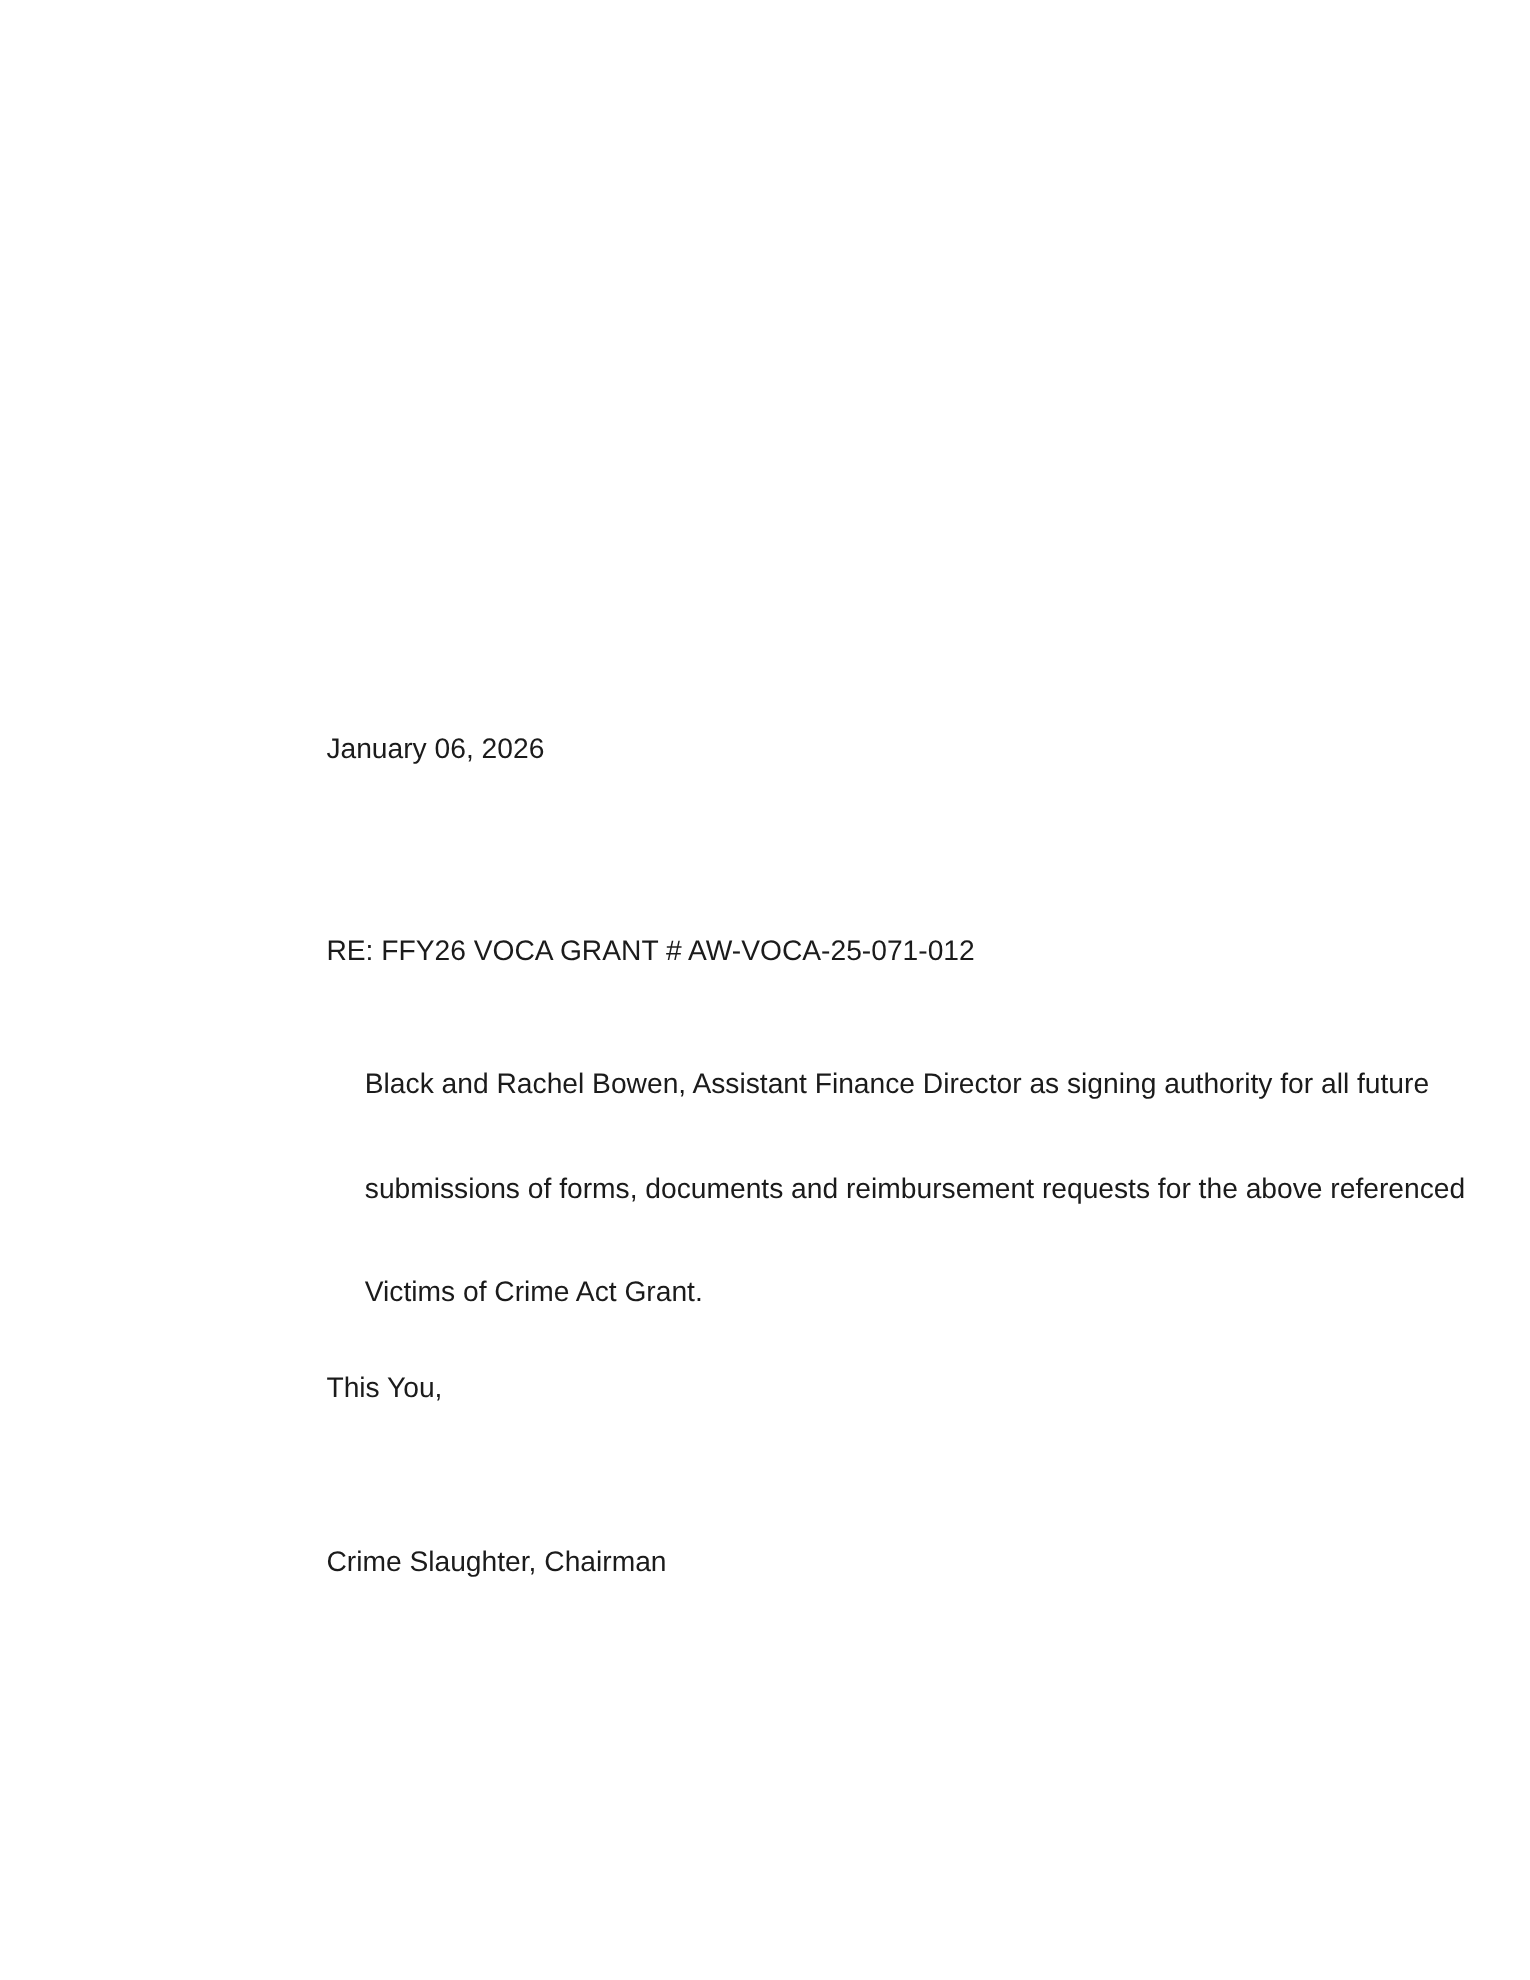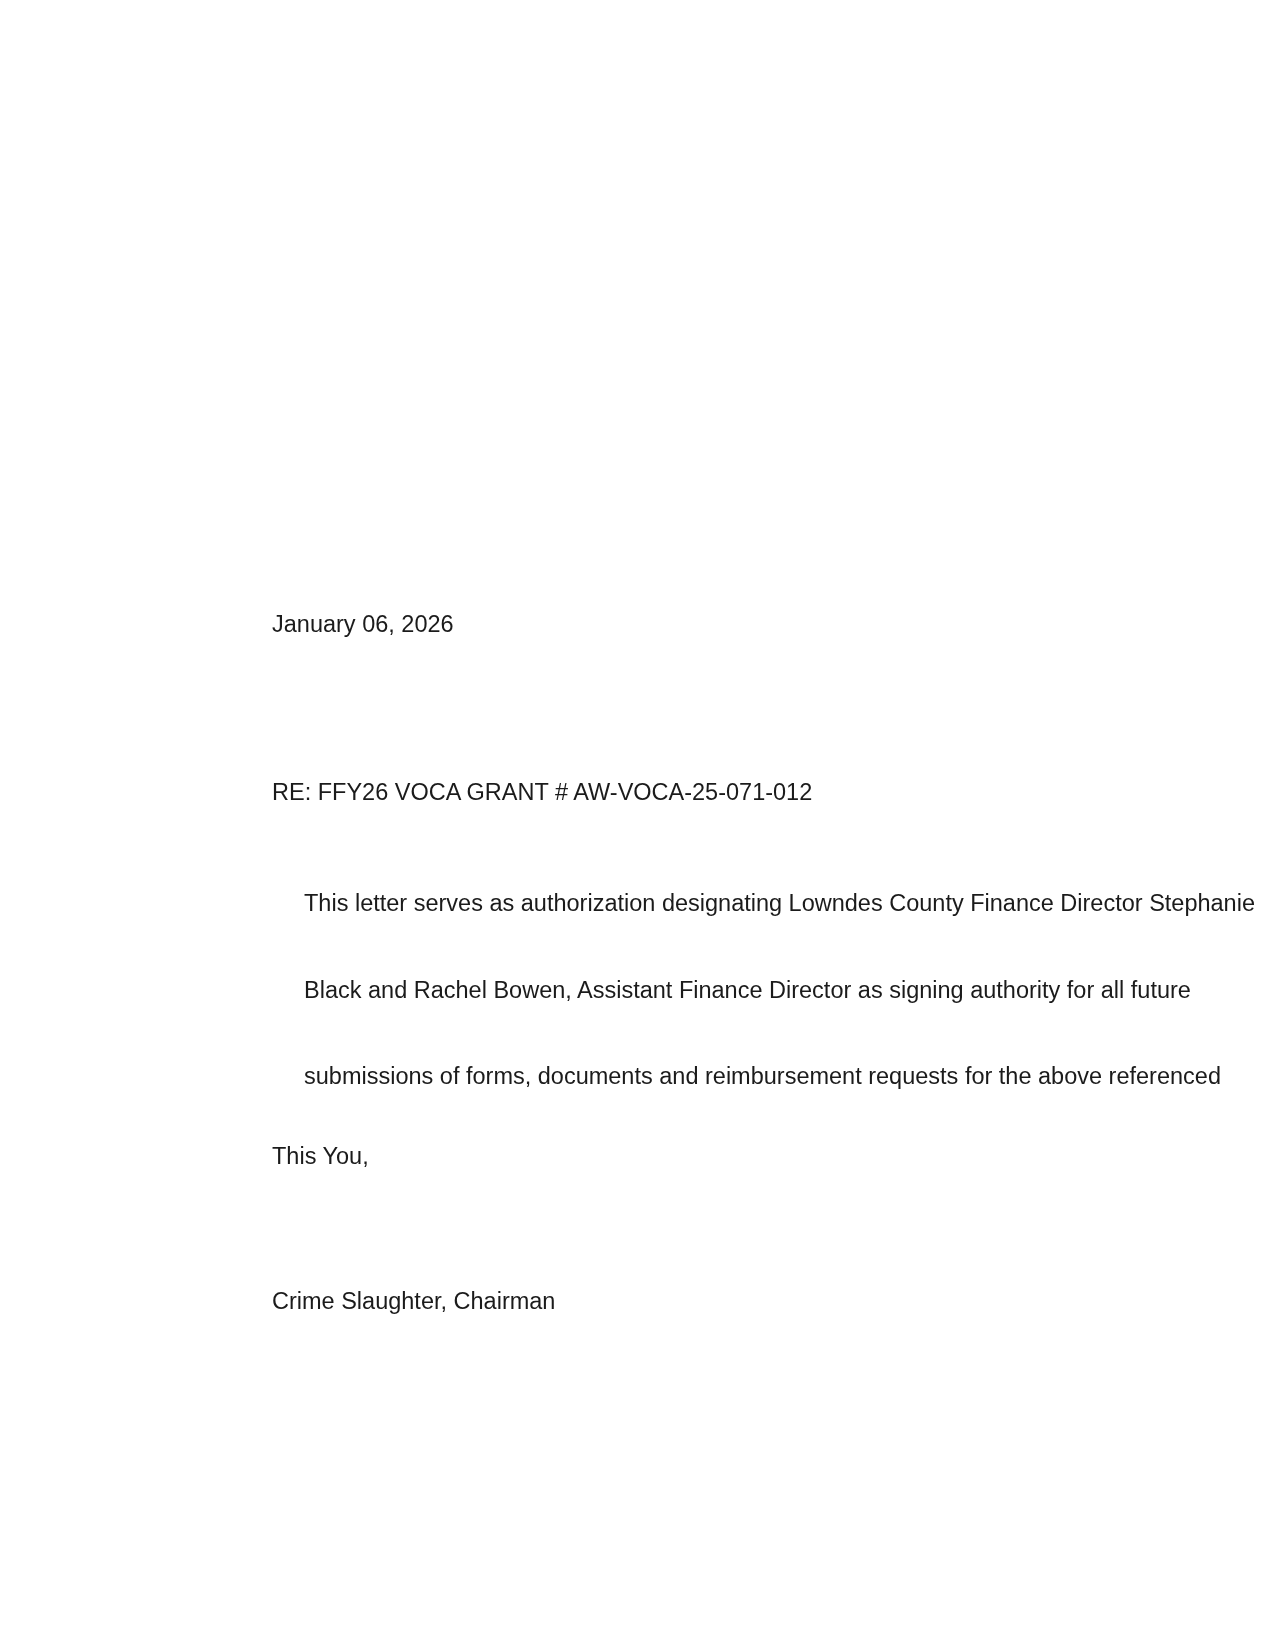--- a/index.html
+++ b/index.html
@@ -47,22 +47,22 @@
 </head>
 <body>
 
 <div class="page">
 
   <div class="line date-line">January 06, 2026</div>
 
   <div class="line subject-line">RE: FFY26 VOCA GRANT # AW-VOCA-25-071-012</div>
 
   <div class="body-block">
-    <span class="body-line">This letter serves as authorization designating Lowndes County Finance Director Stephanie</span>
     <span class="body-line">Black and Rachel Bowen, Assistant Finance Director as signing authority for all future</span>
     <span class="body-line">submissions of forms, documents and reimbursement requests for the above referenced</span>
+    <span class="body-line">Victims of Crime Act Grant.</span>
   </div>
 
   <div class="line closing-line">This You,</div>
 
   <div class="line signature-line">Crime Slaughter, Chairman</div>
 
 </div>
 
 </body></html>

